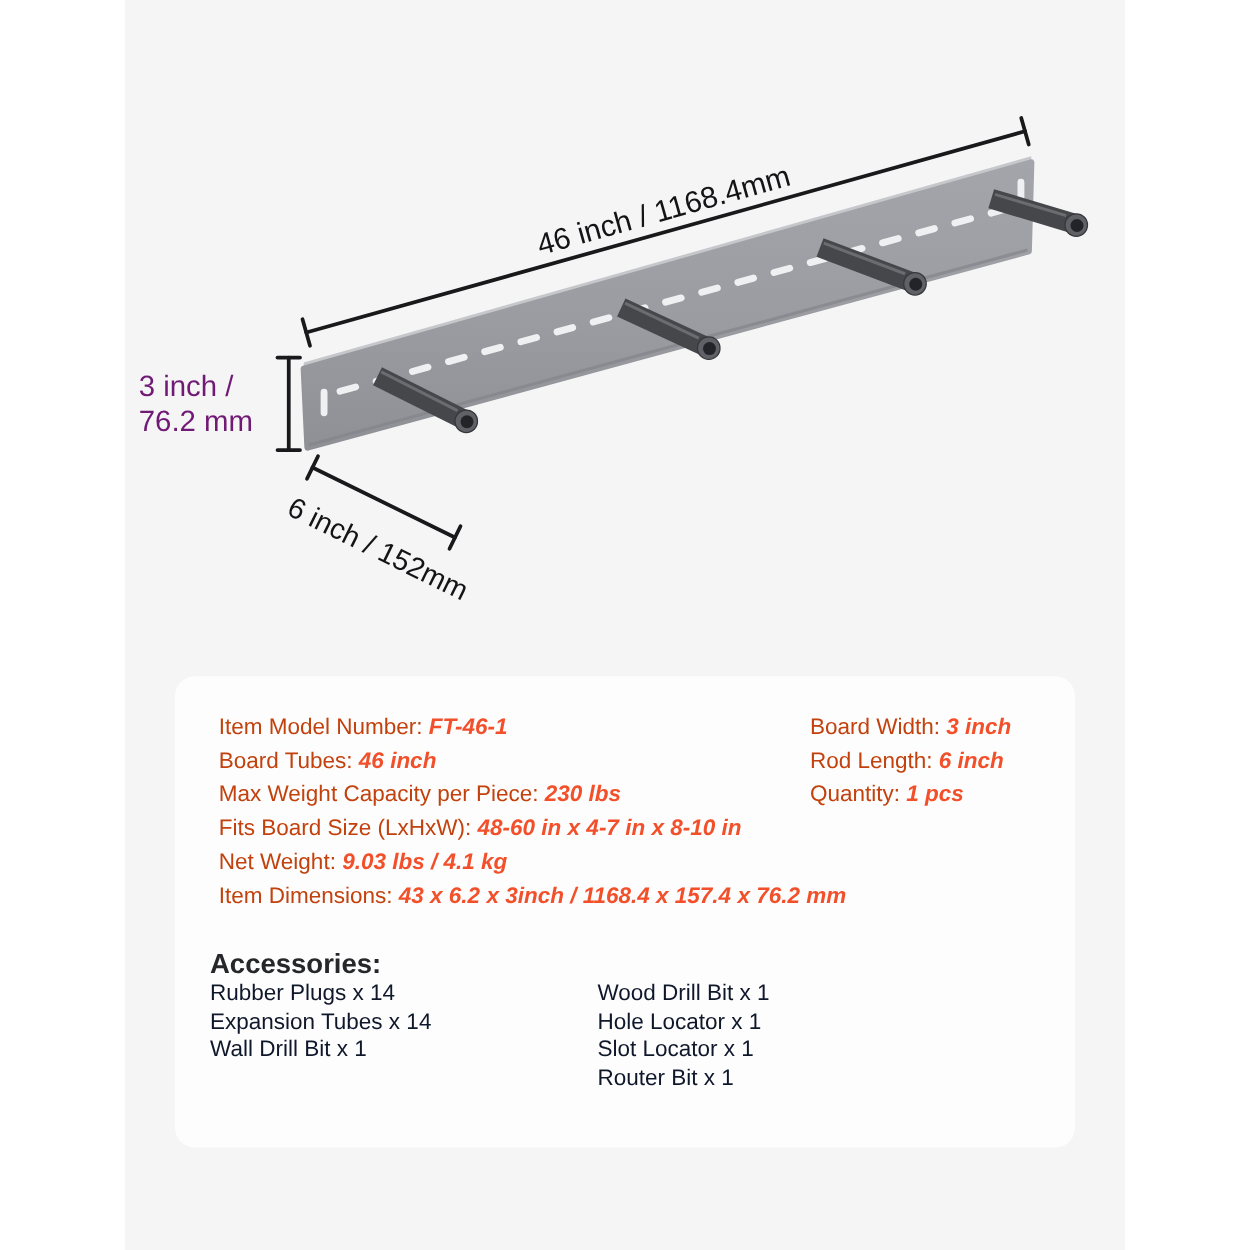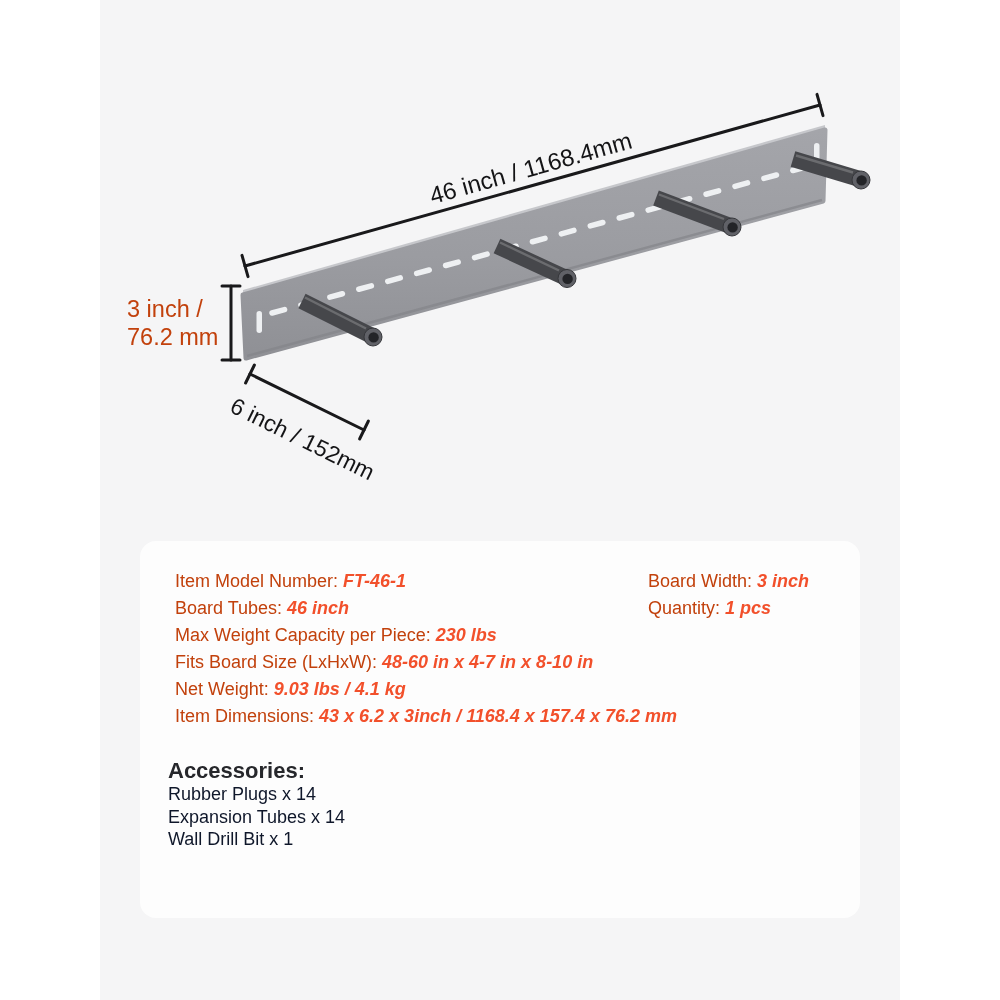--- a/index.html
+++ b/index.html
@@ -8,22 +8,22 @@
     background:#ffffff;
     font-family:"Liberation Sans","DejaVu Sans",sans-serif;
   }
   .content-bg{
     position:absolute;left:100px;top:0;width:800px;height:1000px;
     background:#f5f5f6;
   }
   .diagram-svg{position:absolute;left:0;top:0;}
   .dim-text{fill:#141416;font-size:24px;font-family:"Liberation Sans","DejaVu Sans",sans-serif;}
   .dim-height-label{
-    position:absolute;left:127px;top:296px;
-    font-size:23.5px;line-height:27.5px;color:#c2410c;white-space:nowrap;
+    position:absolute;left:111px;top:296px;
+    font-size:23.5px;line-height:27.5px;color:#701a75;white-space:nowrap;
   }
   .spec-panel{
     position:absolute;left:140px;top:541px;width:720px;height:377px;
     background:#fdfdfd;border-radius:16px;
   }
   .spec-col{position:absolute;font-size:18px;line-height:27px;white-space:nowrap;}
   .spec-col-left{left:35px;top:27px;}
   .spec-col-right{left:508px;top:27px;}
   .spec-label{color:#c2410c;}
   .spec-value{color:#f2502b;font-weight:700;margin-left:5px;font-style:italic;}
@@ -136,27 +136,36 @@
       <div class="spec-row">
         <span class="spec-label">Item Dimensions:</span><span class="spec-value">43 x 6.2 x 3inch / 1168.4 x 157.4 x 76.2 mm</span>
       </div>
     </div>
 
     <div class="spec-col spec-col-right">
       <div class="spec-row">
         <span class="spec-label">Board Width:</span><span class="spec-value">3 inch</span>
       </div>
       <div class="spec-row">
+        <span class="spec-label">Rod Length:</span><span class="spec-value">6 inch</span>
+      </div>
+      <div class="spec-row">
         <span class="spec-label">Quantity:</span><span class="spec-value">1 pcs</span>
       </div>
     </div>
 
     <div class="acc-title">Accessories:</div>
 
     <div class="acc-col acc-col-left">
       <div>Rubber Plugs x 14</div>
       <div>Expansion Tubes x 14</div>
       <div>Wall Drill Bit x 1</div>
     </div>
 
+    <div class="acc-col acc-col-right">
+      <div>Wood Drill Bit x 1</div>
+      <div>Hole Locator x 1</div>
+      <div>Slot Locator x 1</div>
+      <div>Router Bit x 1</div>
+    </div>
 
   </div>
 </div>
 
 </body></html>

